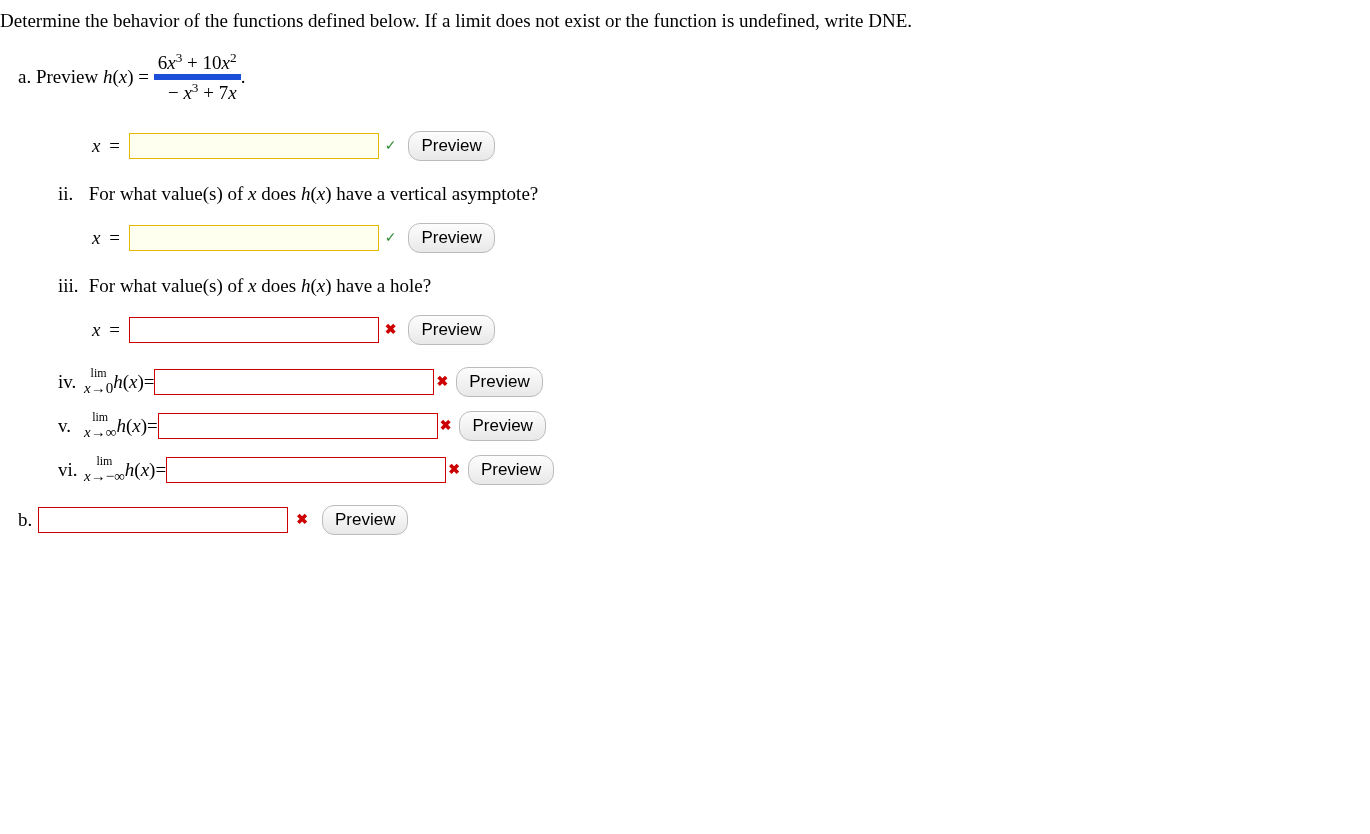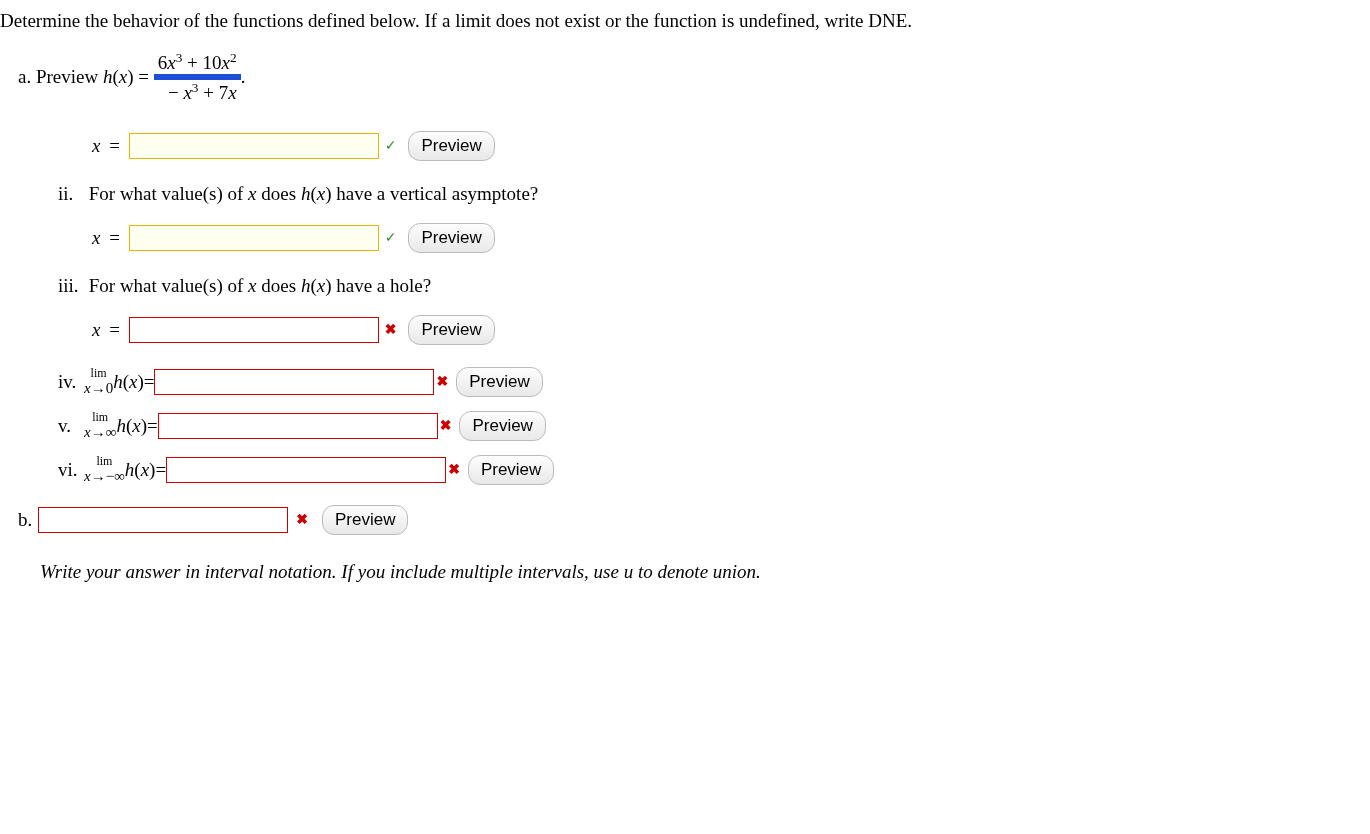--- a/index.html
+++ b/index.html
@@ -240,15 +240,14 @@
     </div>
   </div>
 
   <div class="part-b inline-flex">
     <span>b.</span>
     <input class="answer incorrect" style="width: 250px;" type="text">
     <span class="mark-incorrect">✖</span>
     <button class="preview">Preview</button>
   </div>
 
-  <div class="hint">Write your answer in interval notation. If you include multiple intervals, use u to denote union.</div>
 
 </div>
 
 </body></html>

